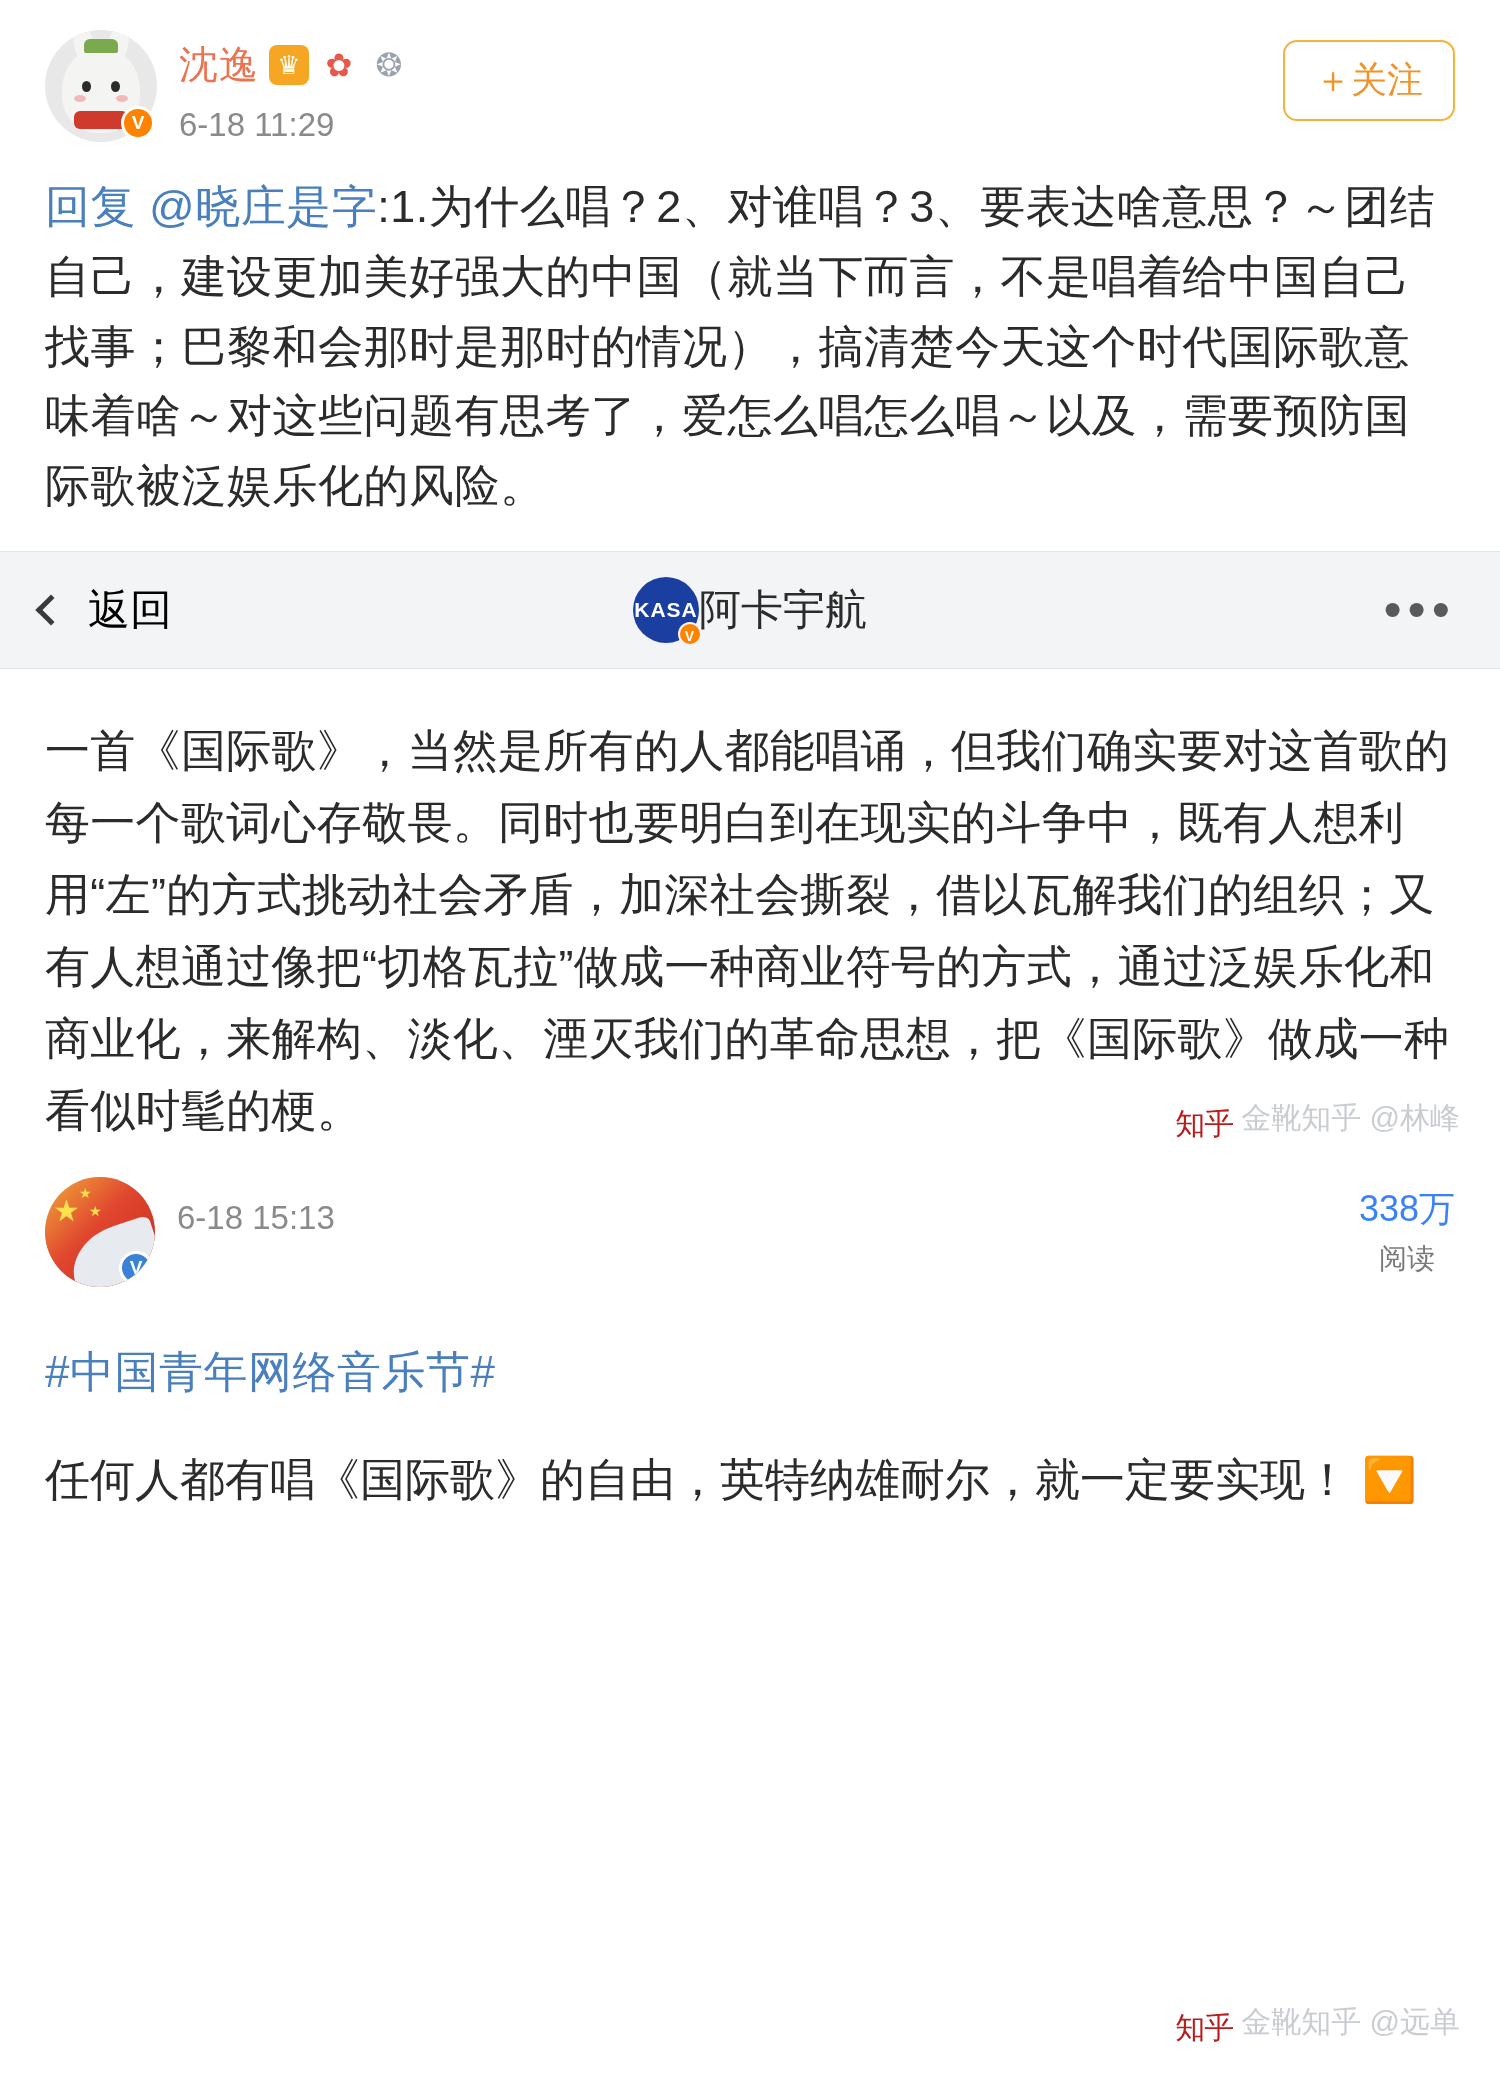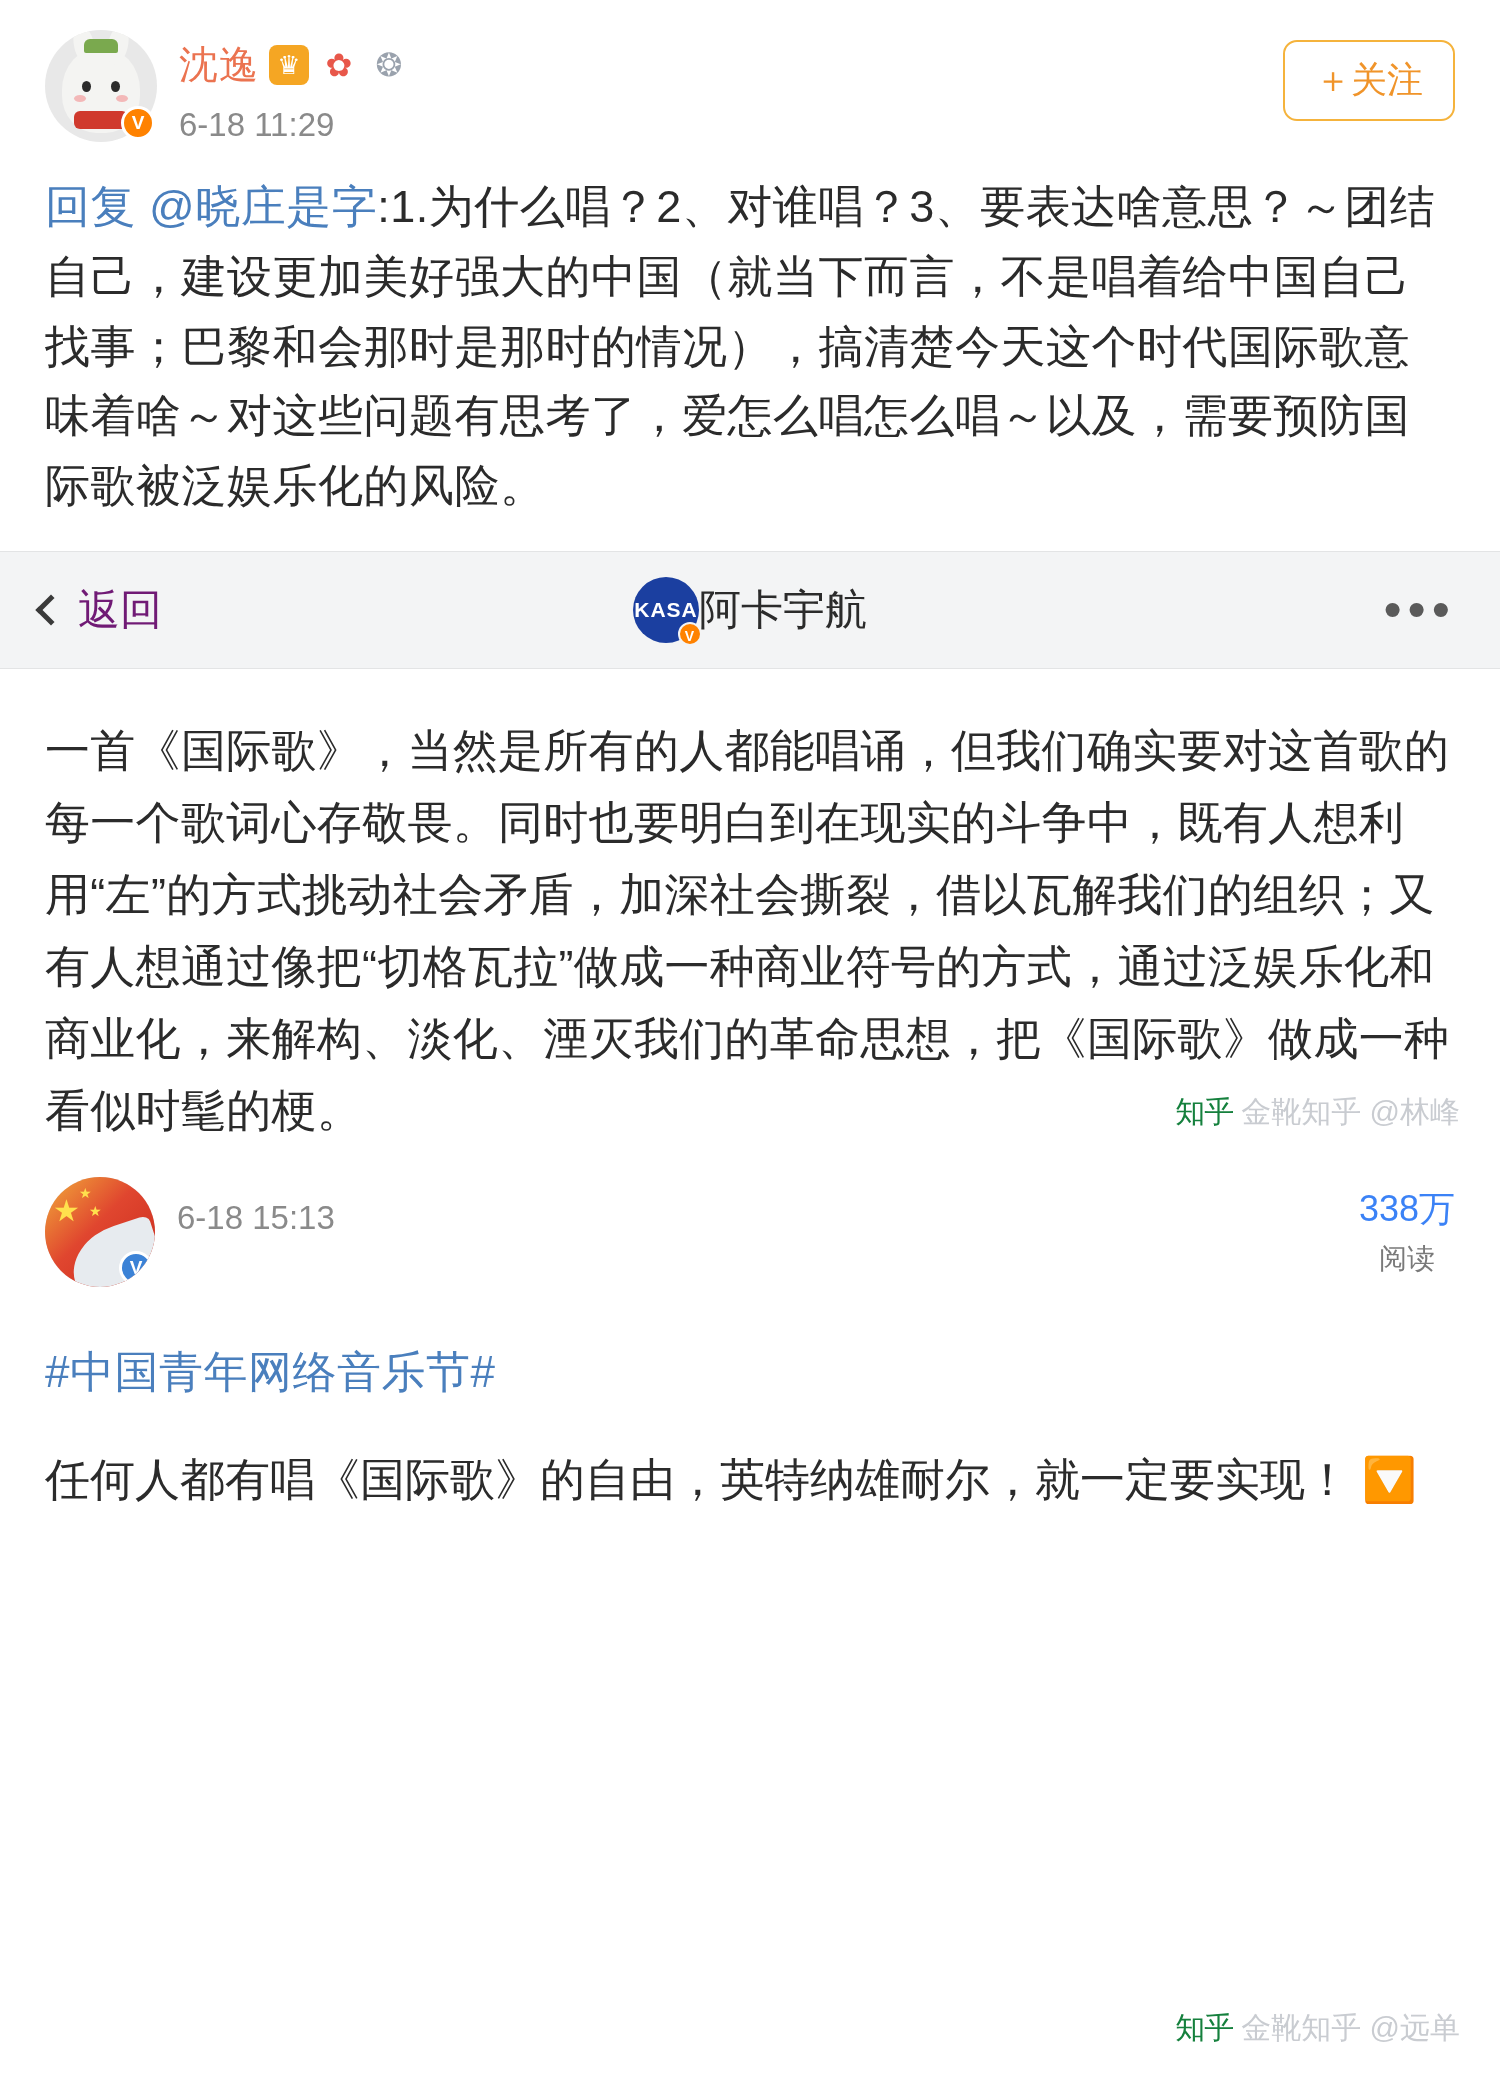--- a/index.html
+++ b/index.html
@@ -172,22 +172,22 @@
     border-bottom: 1px solid #e3e4e5;
     height: 118px;
     display: flex;
     align-items: center;
     padding: 0 40px;
     position: relative;
   }
   .back-btn {
     display: flex;
     align-items: center;
-    gap: 16px;
-    color: #701a75;
+    gap: 26px;
+    color: #000000;
     font-size: 42px;
   }
   .chev {
     display: inline-block;
     width: 22px; height: 22px;
     border-left: 5px solid #3a3a3a;
     border-bottom: 5px solid #3a3a3a;
     transform: rotate(45deg);
   }
   .nested-center {
@@ -249,22 +249,23 @@
     color: #c9ccd1;
     display: flex;
     align-items: center;
     gap: 8px;
     white-space: nowrap;
   }
   .wm1 { right: 40px; top: 1092px; }
   .wm2 { right: 40px; bottom: 28px; }
   .wm-logo {
     font-size: 30px;
-    color: #15803d;
+    color: #b91c1c;
     letter-spacing: -1px;
+    margin-top: 12px;
   }
 
   
   .post2 {
     padding: 10px 45px 20px 45px;
   }
   .post2-head { display: flex; align-items: flex-start; position: relative; }
   .avatar2 {
     width: 110px; height: 110px;
     border-radius: 50%;

